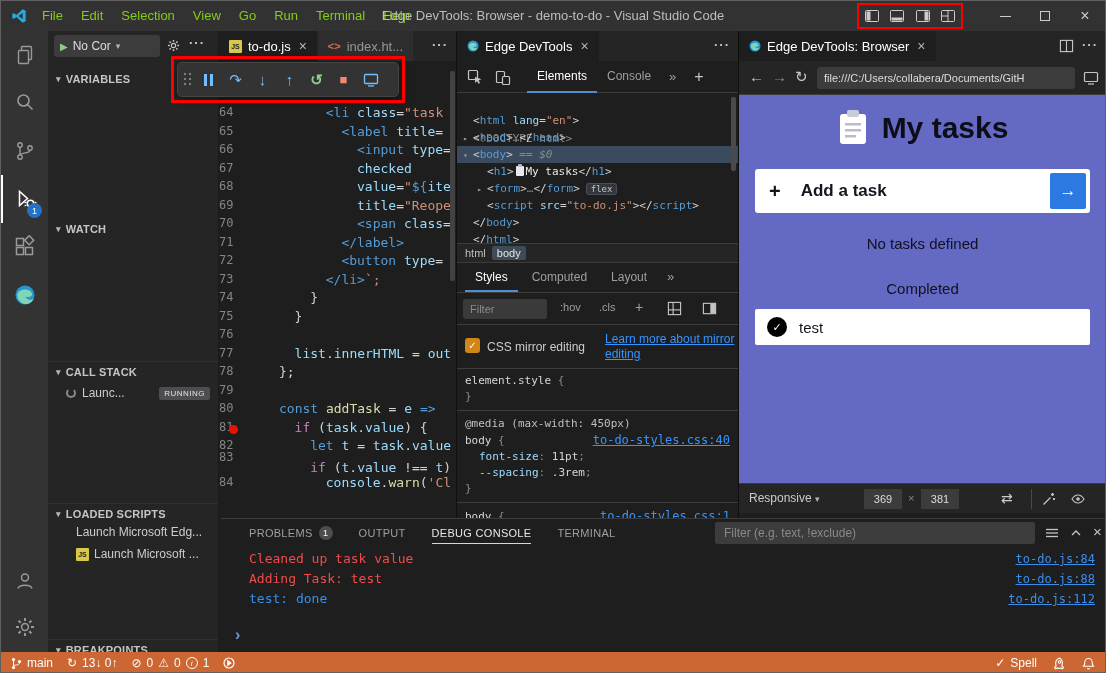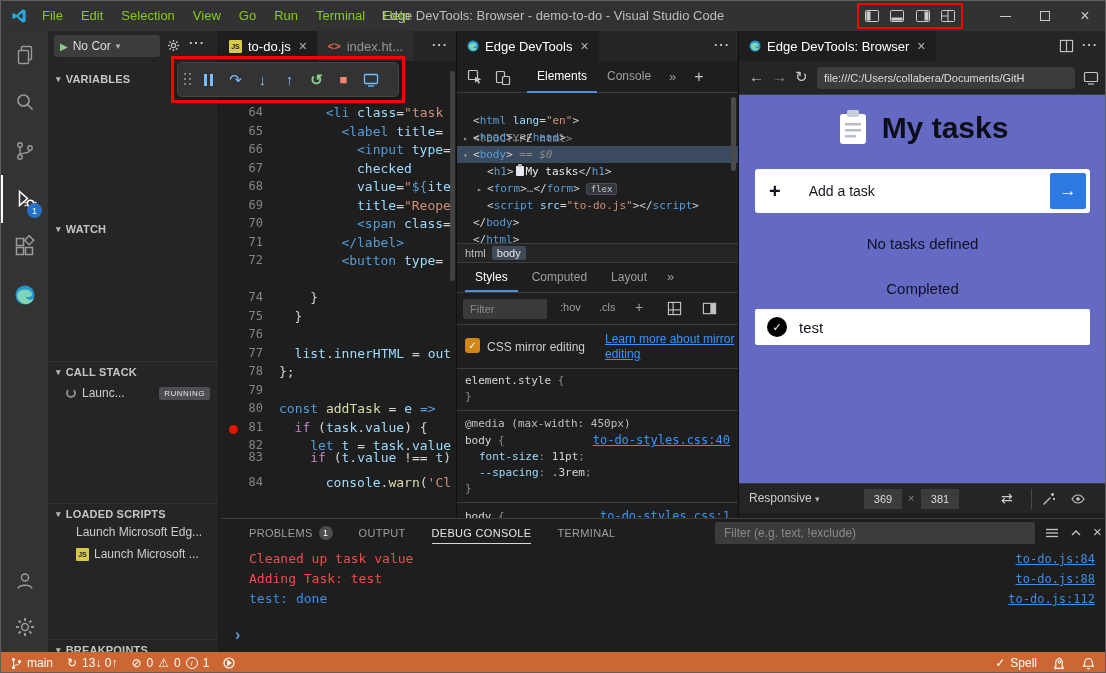--- a/index.html
+++ b/index.html
@@ -37,21 +37,21 @@
 
   
   .editor{position:absolute;left:218px;top:30px;width:237px;height:487px;background:#1e1e1e}
   .tabbar{position:absolute;left:0;top:0;width:100%;height:30px;background:#252526;display:flex}
   .tab{height:30px;display:flex;align-items:center;gap:6px;padding:0 10px;font-size:13px;background:#2d2d2d;color:#969696;border-right:1px solid #252526;white-space:nowrap}
   .tab.active{background:#1e1e1e;color:#ffffff}
   .tab-close{font-size:14px;color:#b5b5b5;margin-left:2px}
   .angle-icon{color:#e8694a;font-size:11px;font-weight:bold}
   .code-area{position:absolute;left:0;top:30px;width:100%;height:457px;overflow:hidden}
   .code-row{position:absolute;left:0;width:100%;height:18.5px;line-height:18.5px}
-  .gutter{position:absolute;left:0;top:0;width:44px;text-align:right;color:#858585;font:12px "DejaVu Sans Mono",monospace}
+  .gutter{position:absolute;left:0;top:0;width:44px;text-align:left;color:#858585;font:12px "DejaVu Sans Mono",monospace}
   .bp{position:absolute;left:10px;top:5px;width:9px;height:9px;border-radius:50%;background:#e51400}
   .code-text{position:absolute;left:60px;top:0;right:0;white-space:pre;font:13px "DejaVu Sans Mono",monospace;overflow:hidden}
   .c-t{color:#569cd6}.c-a{color:#9cdcfe}.c-s{color:#ce9178}.c-k{color:#569cd6}.c-k2{color:#c586c0}
   .c-v{color:#9cdcfe}.c-f{color:#dcdcaa}.c-p{color:#d4d4d4}.c-g{color:#8a8a8a}.c-eq{color:#8a8a8a;font-style:italic}
   .c-tx{color:#e8e8e8}.c-sel{color:#d7d7d7}.c-med{color:#bfbfbf}.c-prop{color:#9cdcfe}.c-val{color:#d4d4d4}
   .scroll-thumb{position:absolute;background:#424242;border-radius:2px}
 
   
   .debugbar{position:absolute;left:176px;top:61px;width:222px;height:35px;background:#333333;border:1px solid #454545;border-radius:5px;box-shadow:0 2px 8px rgba(0,0,0,.5);display:flex;align-items:center;gap:2px;padding:0 6px;z-index:20}
   .dbg-btn{width:25px;height:26px;display:flex;align-items:center;justify-content:center;font-size:15px;border-radius:4px}
@@ -93,21 +93,21 @@
   
   .browser{position:absolute;left:737px;top:30px;width:368px;height:487px;background:#1e1e1e;border-left:1px solid #0f0f0f}
   .navbar{position:absolute;left:0;top:30px;width:100%;height:34px;background:#252526;border-bottom:1px solid #3c3c3c}
   .nav-ic{position:absolute;top:7px;font-size:15px;color:#c8c8c8}
   .urlbox{position:absolute;left:78px;top:6px;width:258px;height:22px;background:#3c3c3c;border:1px solid #3c3c3c;border-radius:3px;color:#dddddd;font-size:11px;padding:0 6px;white-space:nowrap;overflow:hidden}
   .viewport{position:absolute;left:0;top:64px;width:100%;height:388px;background:#646ac4;overflow:hidden}
   .todo-h1{margin-top:14px;display:flex;justify-content:center;align-items:center;gap:13px}
   .todo-h1 .t{font-size:30px;font-weight:bold;color:#0d0d18}
   .add-card{margin:22px 16px 0;height:44px;background:#fff;border-radius:3px;display:flex;align-items:center;padding-left:14px}
   .plus{font-size:20px;font-weight:bold;color:#15151f}
-  .add-label{margin-left:28px;font-size:14px;font-weight:400;color:#15151f}
+  .add-label{margin-left:20px;font-size:17px;font-weight:700;color:#15151f}
   .go-btn{margin-left:auto;margin-right:4px;width:36px;height:36px;background:#2c79e2;border-radius:2px;display:flex;align-items:center;justify-content:center;color:#fff;font-size:17px;font-weight:bold}
   .empty-msg,.completed-msg{margin-top:22px;text-align:center;font-size:15px;color:#101020}
   .completed-msg{margin-top:28px}
   .task-row{margin:12px 16px 0;height:36px;background:#fff;border-radius:2px;display:flex;align-items:center;padding-left:12px;gap:12px}
   .check-circle{width:20px;height:20px;border-radius:50%;background:#000;color:#fff;display:flex;align-items:center;justify-content:center;font-size:11px}
   .task-label{font-size:15px;color:#15151f}
   .devicebar{position:absolute;left:0;top:452px;width:100%;height:30px;background:#252526;border-top:1px solid #3c3c3c;font-size:12px;color:#cccccc}
   .dim-input{position:absolute;top:5px;width:38px;height:20px;background:#3c3c3c;border:1px solid #3c3c3c;color:#ddd;font-size:11px;text-align:center}
 
   
@@ -360,20 +360,24 @@
           <div class="code-text" style="padding-left: 78px;"><span class="c-t">&lt;span</span><span class="c-a"> class</span><span class="c-p">=</span></div>
         </div>
         <div class="code-row" style="top: 173.5px;">
           <div class="gutter">71</div>
           <div class="code-text" style="padding-left: 62.4px;"><span class="c-t">&lt;/label&gt;</span></div>
         </div>
         <div class="code-row" style="top: 192px;">
           <div class="gutter">72</div>
           <div class="code-text" style="padding-left: 62.4px;"><span class="c-t">&lt;button</span><span class="c-a"> type</span><span class="c-p">=</span></div>
         </div>
+        <div class="code-row" style="top: 210.5px;">
+          <div class="gutter">73</div>
+          <div class="code-text" style="padding-left: 46.8px;"><span class="c-t">&lt;/li&gt;</span><span class="c-s">`;</span></div>
+        </div>
         <div class="code-row" style="top: 229px;">
           <div class="gutter">74</div>
           <div class="code-text" style="padding-left: 31.2px;"><span class="c-p">}</span></div>
         </div>
         <div class="code-row" style="top: 247.5px;">
           <div class="gutter">75</div>
           <div class="code-text" style="padding-left: 15.6px;"><span class="c-p">}</span></div>
         </div>
         <div class="code-row" style="top: 266px;">
           <div class="gutter">76</div>
@@ -399,21 +403,21 @@
           <div class="gutter">81</div>
           <div class="bp"></div>
           <div class="code-text" style="padding-left: 15.6px;"><span class="c-k2">if </span><span class="c-p">(</span><span class="c-v">task</span><span class="c-p">.</span><span class="c-v">value</span><span class="c-p">) {</span></div>
         </div>
         <div class="code-row" style="top: 377px;">
           <div class="gutter">82</div>
           <div class="code-text" style="padding-left: 31.2px;"><span class="c-k">let </span><span class="c-v">t</span><span class="c-p"> = </span><span class="c-v">task</span><span class="c-p">.</span><span class="c-v">value</span></div>
         </div>
         <div class="code-row" style="top: 389px;">
           <div class="gutter">83</div>
-          <div class="code-text" style="padding-left: 31.2px;"><span class="c-k2">if </span><span class="c-p">(</span><span class="c-v">t</span><span class="c-p">.</span><span class="c-v">value</span><span class="c-p"> !== </span><span class="c-v">t</span><span class="c-p">)</span></div>
+          <div class="code-text" style="padding-left: 31.2px; margin-top: 10px;"><span class="c-k2">if </span><span class="c-p">(</span><span class="c-v">t</span><span class="c-p">.</span><span class="c-v">value</span><span class="c-p"> !== </span><span class="c-v">t</span><span class="c-p">)</span></div>
         </div>
         <div class="code-row" style="top: 414px;">
           <div class="gutter">84</div>
           <div class="code-text" style="padding-left: 46.8px;"><span class="c-v">console</span><span class="c-p">.</span><span class="c-f">warn</span><span class="c-p">(</span><span class="c-s">'Cl</span></div>
         </div>
       </div>
     <div class="scroll-thumb" style="right:1px;top:40px;width:5px;height:210px"></div>
   </div>
 
   <div class="debugbar">

